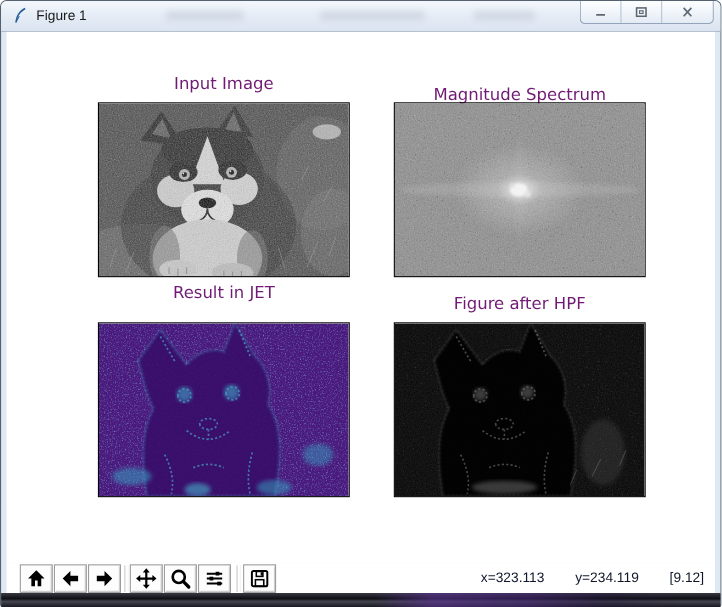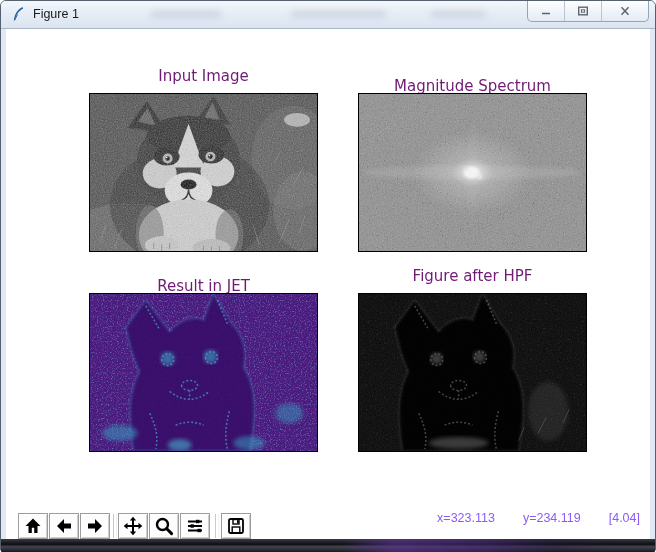--- a/index.html
+++ b/index.html
@@ -24,22 +24,22 @@
   .panel-title{position:absolute;width:229px;text-align:center;font-family:"DejaVu Sans",sans-serif;
                font-size:15px;color:#701a75;}
   .pimg{position:absolute;width:229px;height:159px;border:1px solid #000;box-sizing:border-box;}
   .pimg svg{display:block;width:100%;height:100%;}
   
   .toolbar{position:absolute;left:5px;right:5px;top:510px;height:30px;background:#fff;}
   .tbtn{position:absolute;top:2px;width:30px;height:26px;background:#fdfdfd;border:1px solid #9c9c9c;
         box-shadow:inset 1px 1px 0 #ffffff, inset -1px -1px 0 #cfcfcf;
         display:flex;align-items:center;justify-content:center;box-sizing:border-box;}
   .tsep{position:absolute;top:3px;width:2px;height:24px;border-left:1px solid #c9c9c9;border-right:1px solid #f2f2f2;}
-  .status{position:absolute;right:10px;top:0;height:28px;display:flex;align-items:flex-start;gap:28px;
-          font-size:12.5px;color:#8b5cf6;}
+  .status{position:absolute;right:10px;top:0;height:28px;display:flex;align-items:center;gap:28px;
+          font-size:12.5px;color:#0f172a;}
   
   .bottomstrip{position:absolute;left:0;right:0;top:538px;height:14px;border-radius:0 0 3px 3px;
      background:linear-gradient(180deg,#3a3a44 0%,#0e0e14 38%,#44444e 55%,#101018 100%);}
   .bottomstrip .tint{position:absolute;inset:0;border-radius:0 0 3px 3px;
      background:linear-gradient(90deg,transparent 0%,transparent 52%,rgba(92,52,150,.6) 60%,
                 rgba(70,38,120,.55) 74%,rgba(34,20,64,.35) 84%,transparent 94%);}
 </style>
 </head>
 <body>
 
@@ -108,21 +108,21 @@
               <path d="M2.5 1.2 L9.5 8.8 M9.5 1.2 L2.5 8.8" stroke="#5c6670" stroke-width="1.5"></path>
             </svg>
         </div>
       </div>
     </div>
 
     <div class="canvas">
 
       <div class="panel-title" style="left:83px;top:38px">Input Image</div>
       <div class="panel-title" style="left:352px;top:48px">Magnitude Spectrum</div>
-      <div class="panel-title" style="left:83px;top:248px">Result in JET</div>
+      <div class="panel-title" style="left:83px;top:228px">Result in JET</div>
       <div class="panel-title" style="left:352px;top:238px">Figure after HPF</div>
 
       <div class="pimg" style="left:83px;top:64px">
         <svg viewBox="0 0 228 158" preserveAspectRatio="none">
           <rect width="228" height="158" fill="#4b4b4b"></rect>
           <ellipse cx="40" cy="140" rx="62" ry="30" fill="#7d7d7d" opacity=".45"></ellipse>
           <ellipse cx="204" cy="64" rx="42" ry="52" fill="#6e6e6e" opacity=".4"></ellipse>
           <ellipse cx="214" cy="118" rx="30" ry="40" fill="#787878" opacity=".4"></ellipse>
           <ellipse cx="208" cy="26" rx="13" ry="7" fill="#c9c9c9" opacity=".8"></ellipse>
           <ellipse cx="100" cy="112" rx="80" ry="62" fill="#2c2c2c" opacity=".55"></ellipse>
@@ -249,21 +249,21 @@
         <svg width="20" height="20" viewBox="0 0 20 20">
             <rect x="3" y="3" width="14" height="14" rx="1.5" fill="none" stroke="#000" stroke-width="1.8"></rect>
             <rect x="7" y="3.5" width="6" height="4.5" fill="none" stroke="#000" stroke-width="1.4"></rect>
             <rect x="11" y="4.2" width="1.6" height="3" fill="#000"></rect>
             <rect x="6.2" y="11" width="7.6" height="6" fill="none" stroke="#000" stroke-width="1.4"></rect>
           </svg>
       </div>
       <div class="status">
         <span>x=323.113</span>
         <span>y=234.119</span>
-        <span>[4.04]</span>
+        <span>[9.12]</span>
       </div>
     </div>
 
     <div class="bottomstrip">
       <div class="tint"></div>
     </div>
   </div>
 </div>
 
 </body></html>

